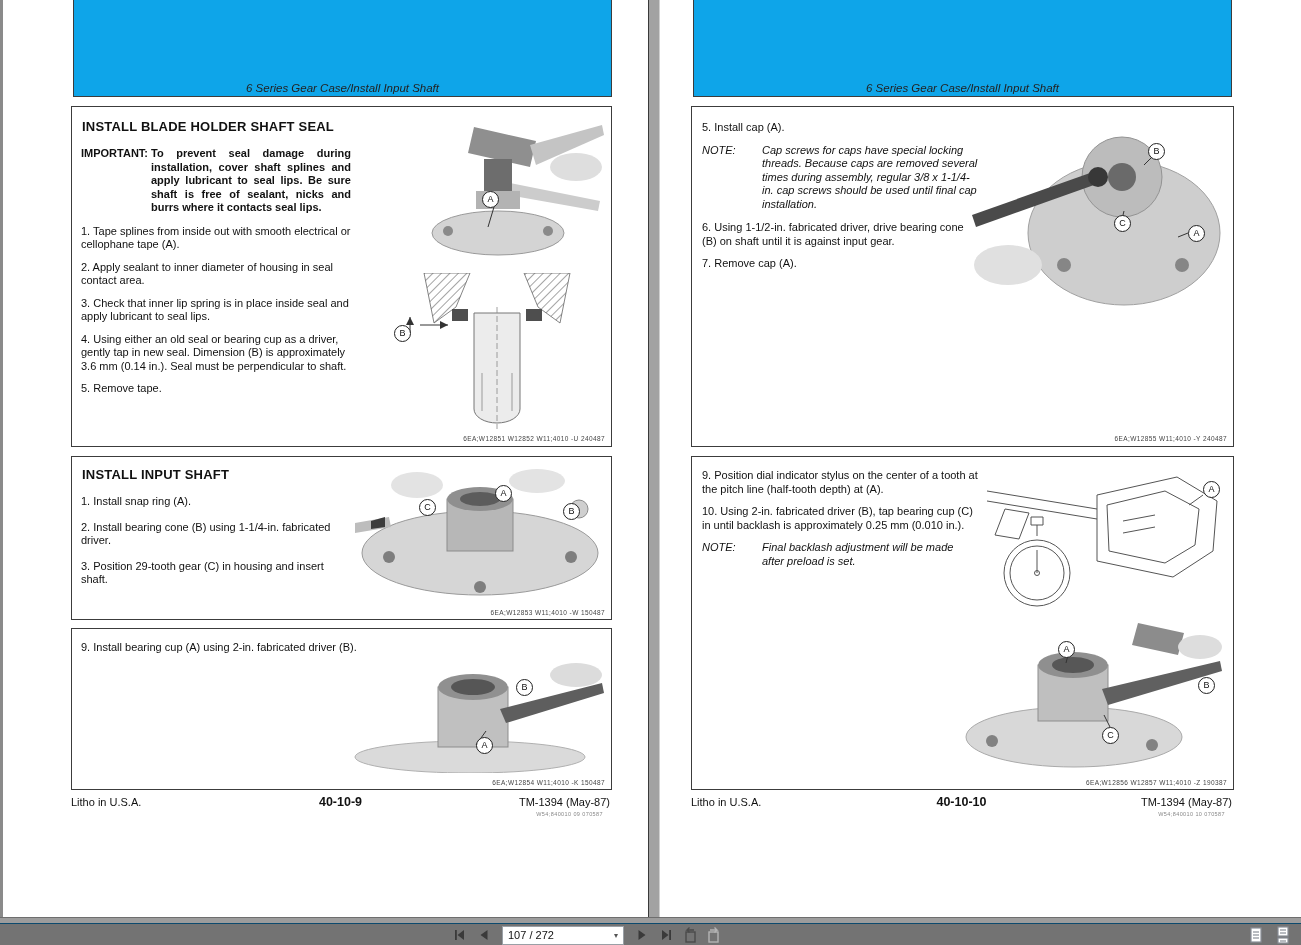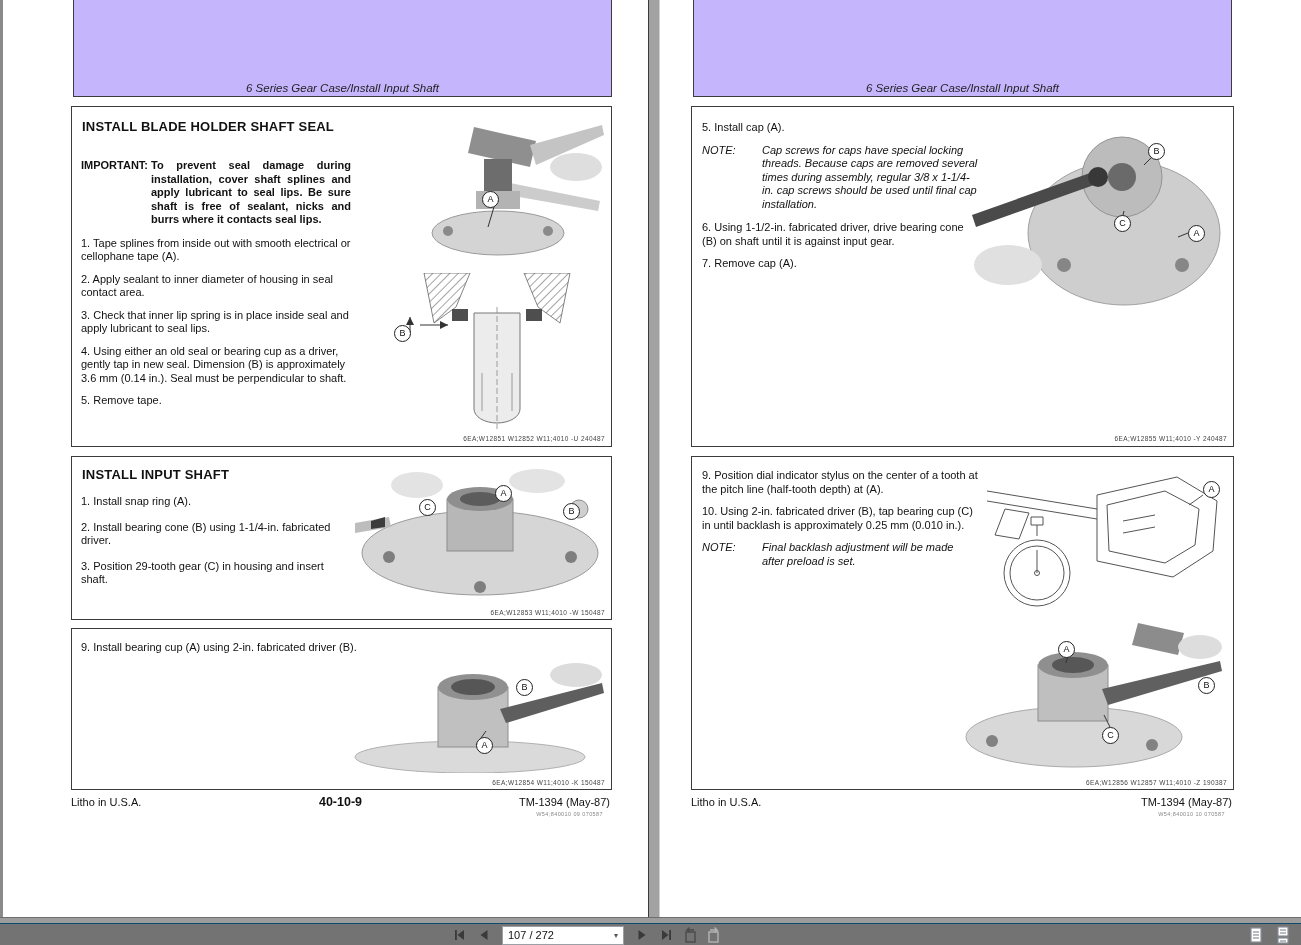--- a/index.html
+++ b/index.html
@@ -5,28 +5,28 @@
   html,body{margin:0;padding:0;background:#fff;}
   .app{position:relative;width:1301px;height:945px;overflow:hidden;
        font-family:"Liberation Sans",sans-serif;color:#111;background:#fff;}
   .top-line{position:absolute;left:0;top:0;width:100%;height:2px;background:#3a3a3a;}
   .left-strip{position:absolute;left:0;top:0;width:3px;height:917px;background:#8a8a8a;}
   .divider{position:absolute;left:648px;top:0;width:10px;height:917px;background:#a2a2a2;
            border-left:1px solid #3a3a3a;border-right:1px solid #cfcfcf;}
   .page{position:absolute;top:0;height:917px;background:#fff;}
   .page-left{left:3px;width:645px;}
   .page-right{left:660px;width:641px;}
-  .hdr-box{position:absolute;border:1px solid #3c3c3c;border-top:none;background:#c4b5fd;}
+  .hdr-box{position:absolute;border:1px solid #3c3c3c;border-top:none;background:#0ea5e9;}
   .running{font-style:italic;font-size:11.5px;color:#222;text-align:center;padding-top:12px;}
   .cbox{position:absolute;border:1px solid #3c3c3c;background:#fff;}
   .sec-title{position:absolute;font-weight:bold;font-size:13px;letter-spacing:.2px;}
   .col{position:absolute;}
   .step{font-size:11px;line-height:13.5px;margin:0 0 9px 0;}
   .step-sp{margin-bottom:12px;}
-  .imp{display:flex;font-weight:bold;font-size:11px;line-height:13.5px;margin:12px 0 10px 0;}
+  .imp{display:flex;font-weight:bold;font-size:11px;line-height:13.5px;margin:0 0 10px 0;}
   .imp-label{width:70px;flex:none;}
   .imp-text{width:200px;text-align:justify;}
   .note{display:flex;font-style:italic;font-size:11px;line-height:13.5px;margin:0 0 10px 0;gap:20px;}
   .note-label{width:40px;flex:none;}
   .note-text{width:228px;}
   .fig{position:absolute;}
   .fig svg{display:block;}
   .callout{position:absolute;width:15px;height:15px;border:1px solid #222;border-radius:50%;
            background:#fff;font-size:9px;line-height:15px;text-align:center;color:#111;z-index:3;}
   .cap{position:absolute;font-size:6.5px;letter-spacing:.4px;color:#444;white-space:nowrap;}
@@ -249,20 +249,21 @@
           <line x1="148" y1="108" x2="142" y2="96" stroke="#333"></line>
         </svg>
         <span class="callout" style="left:96px;top:22px;">A</span>
         <span class="callout" style="left:236px;top:58px;">B</span>
         <span class="callout" style="left:140px;top:108px;">C</span>
       </div>
       <div class="cap" style="right:6px;bottom:3px;">6EA;W12856 W12857 W11;4010 -Z 190387</div>
     </div>
 
     <div class="foot-litho" style="left:31px;top:796px;">Litho in U.S.A.</div>
+    <div class="foot-center" style="left:31px;top:795px;width:541px;">40-10-10</div>
     <div class="foot-manual" style="left:372px;top:796px;width:200px;">TM-1394 (May-87)</div>
     <div class="foot-micro" style="left:372px;top:811px;width:193px;">W54;840010 10 070587</div>
   </div>
 
   <div class="bottom-strip"></div>
   <div class="toolbar">
     <div class="nav-group">
       <div class="tb-btn">
         <svg width="16" height="16" viewBox="0 0 16 16">
           <rect x="3" y="3" width="1.8" height="10" fill="#3a3a3a"></rect>

